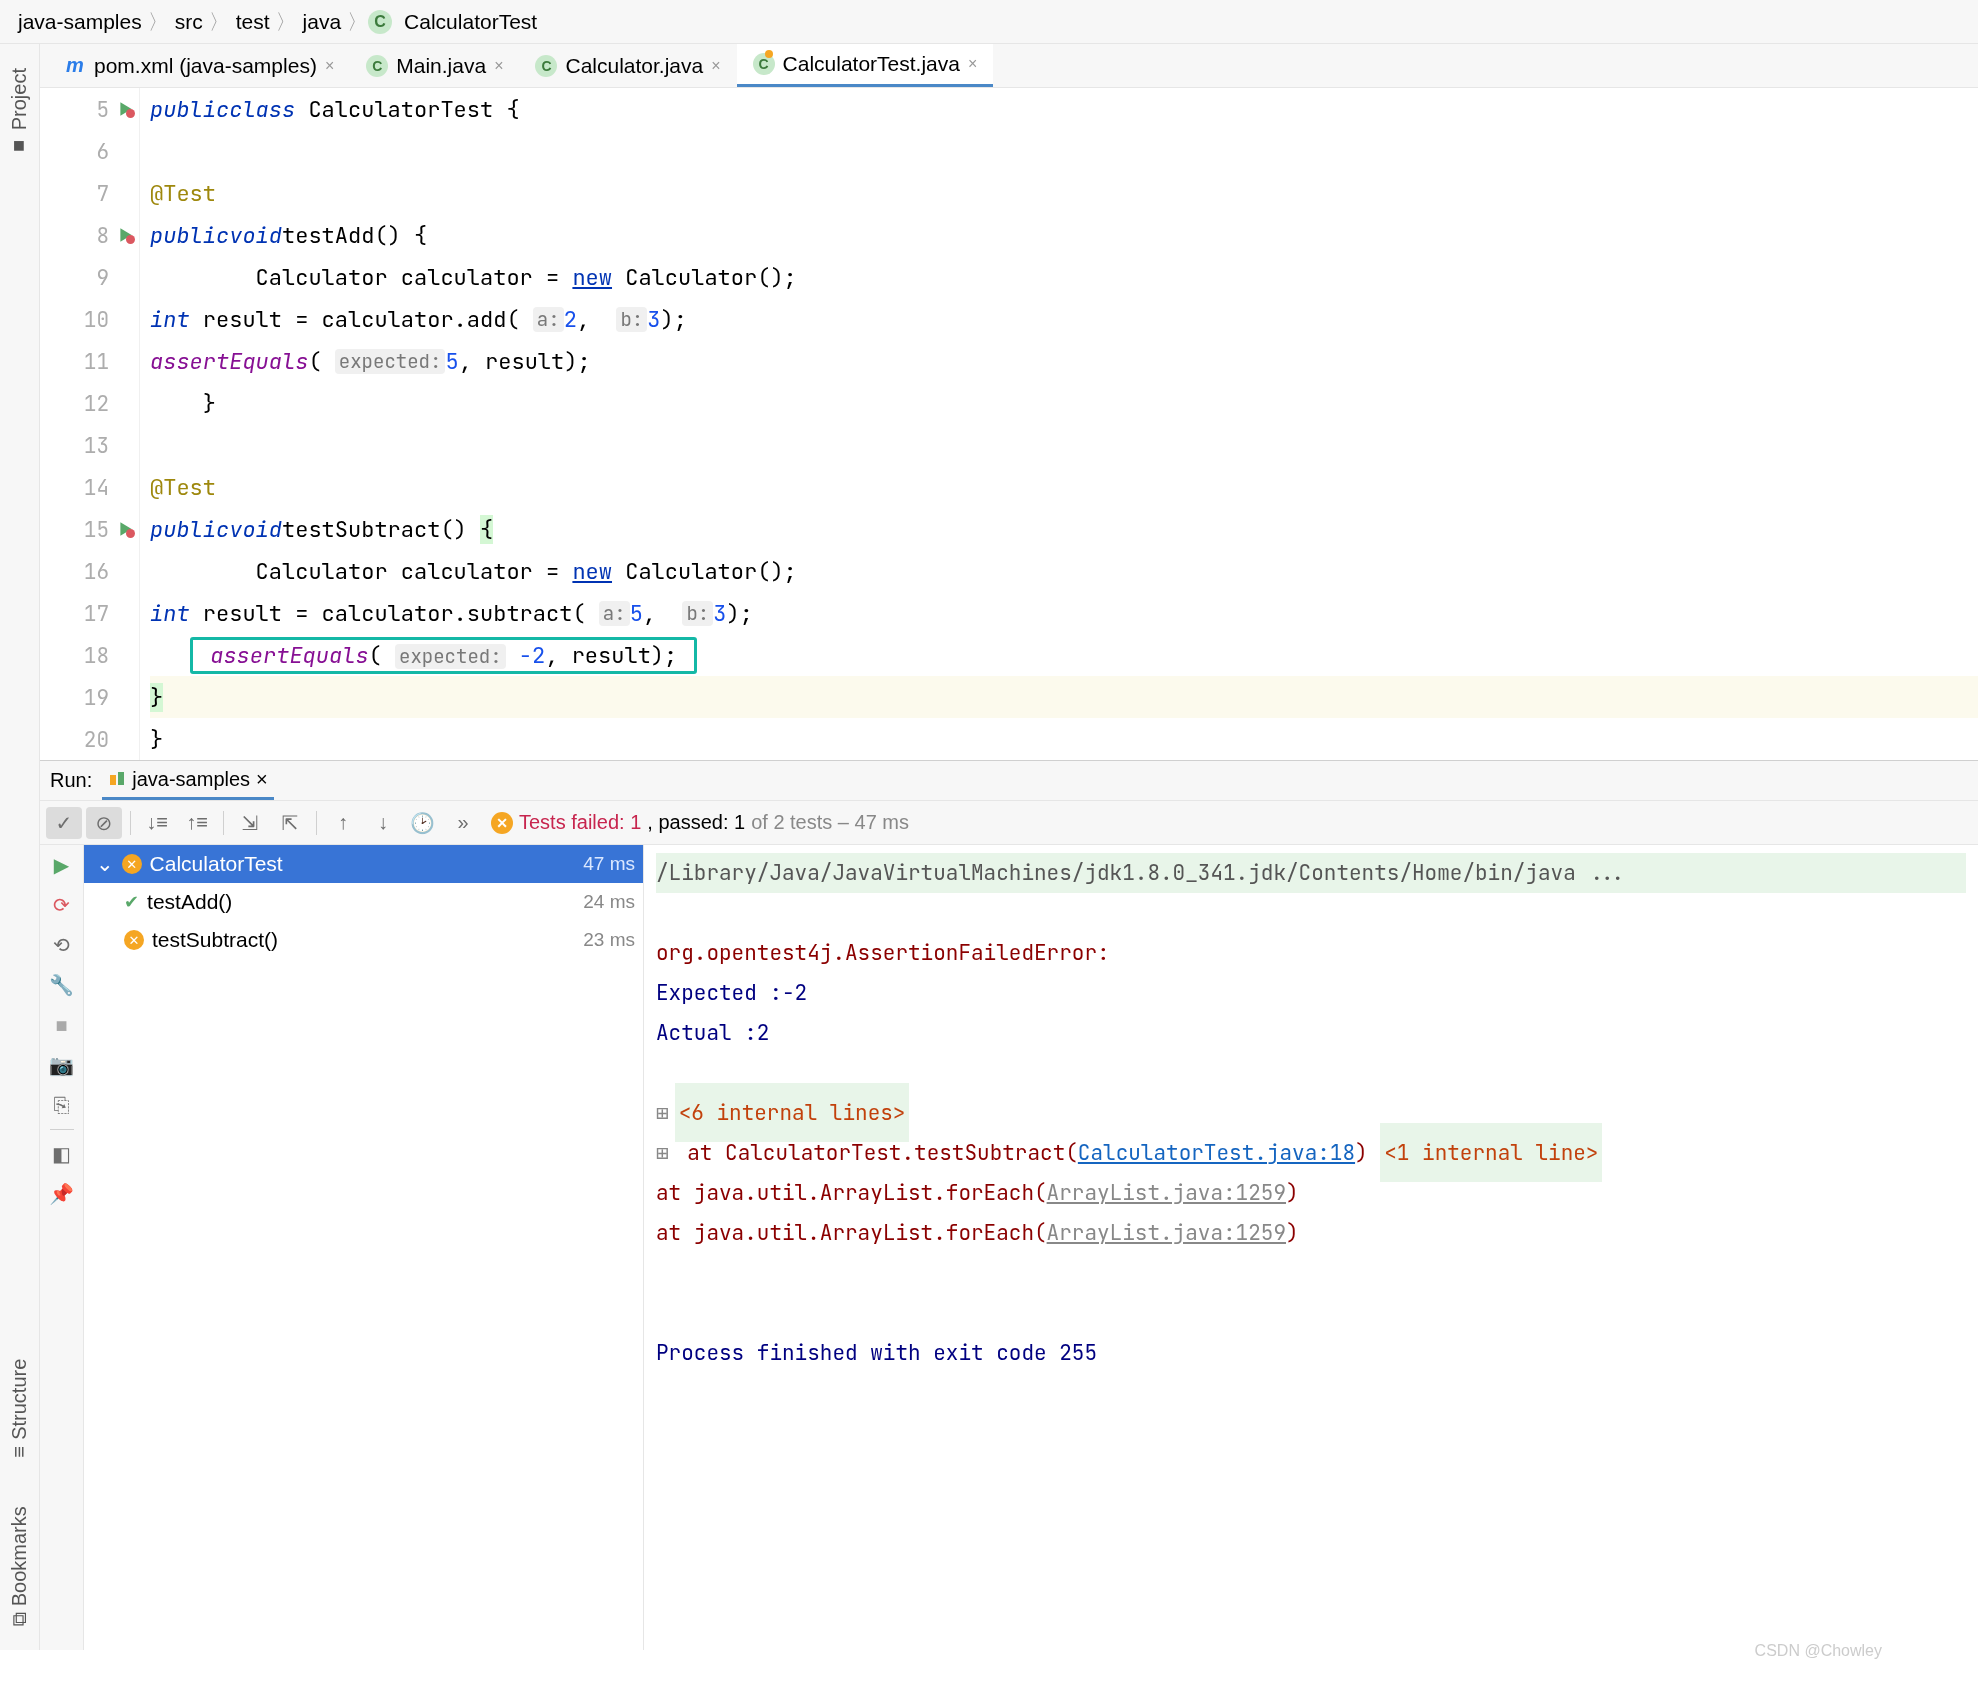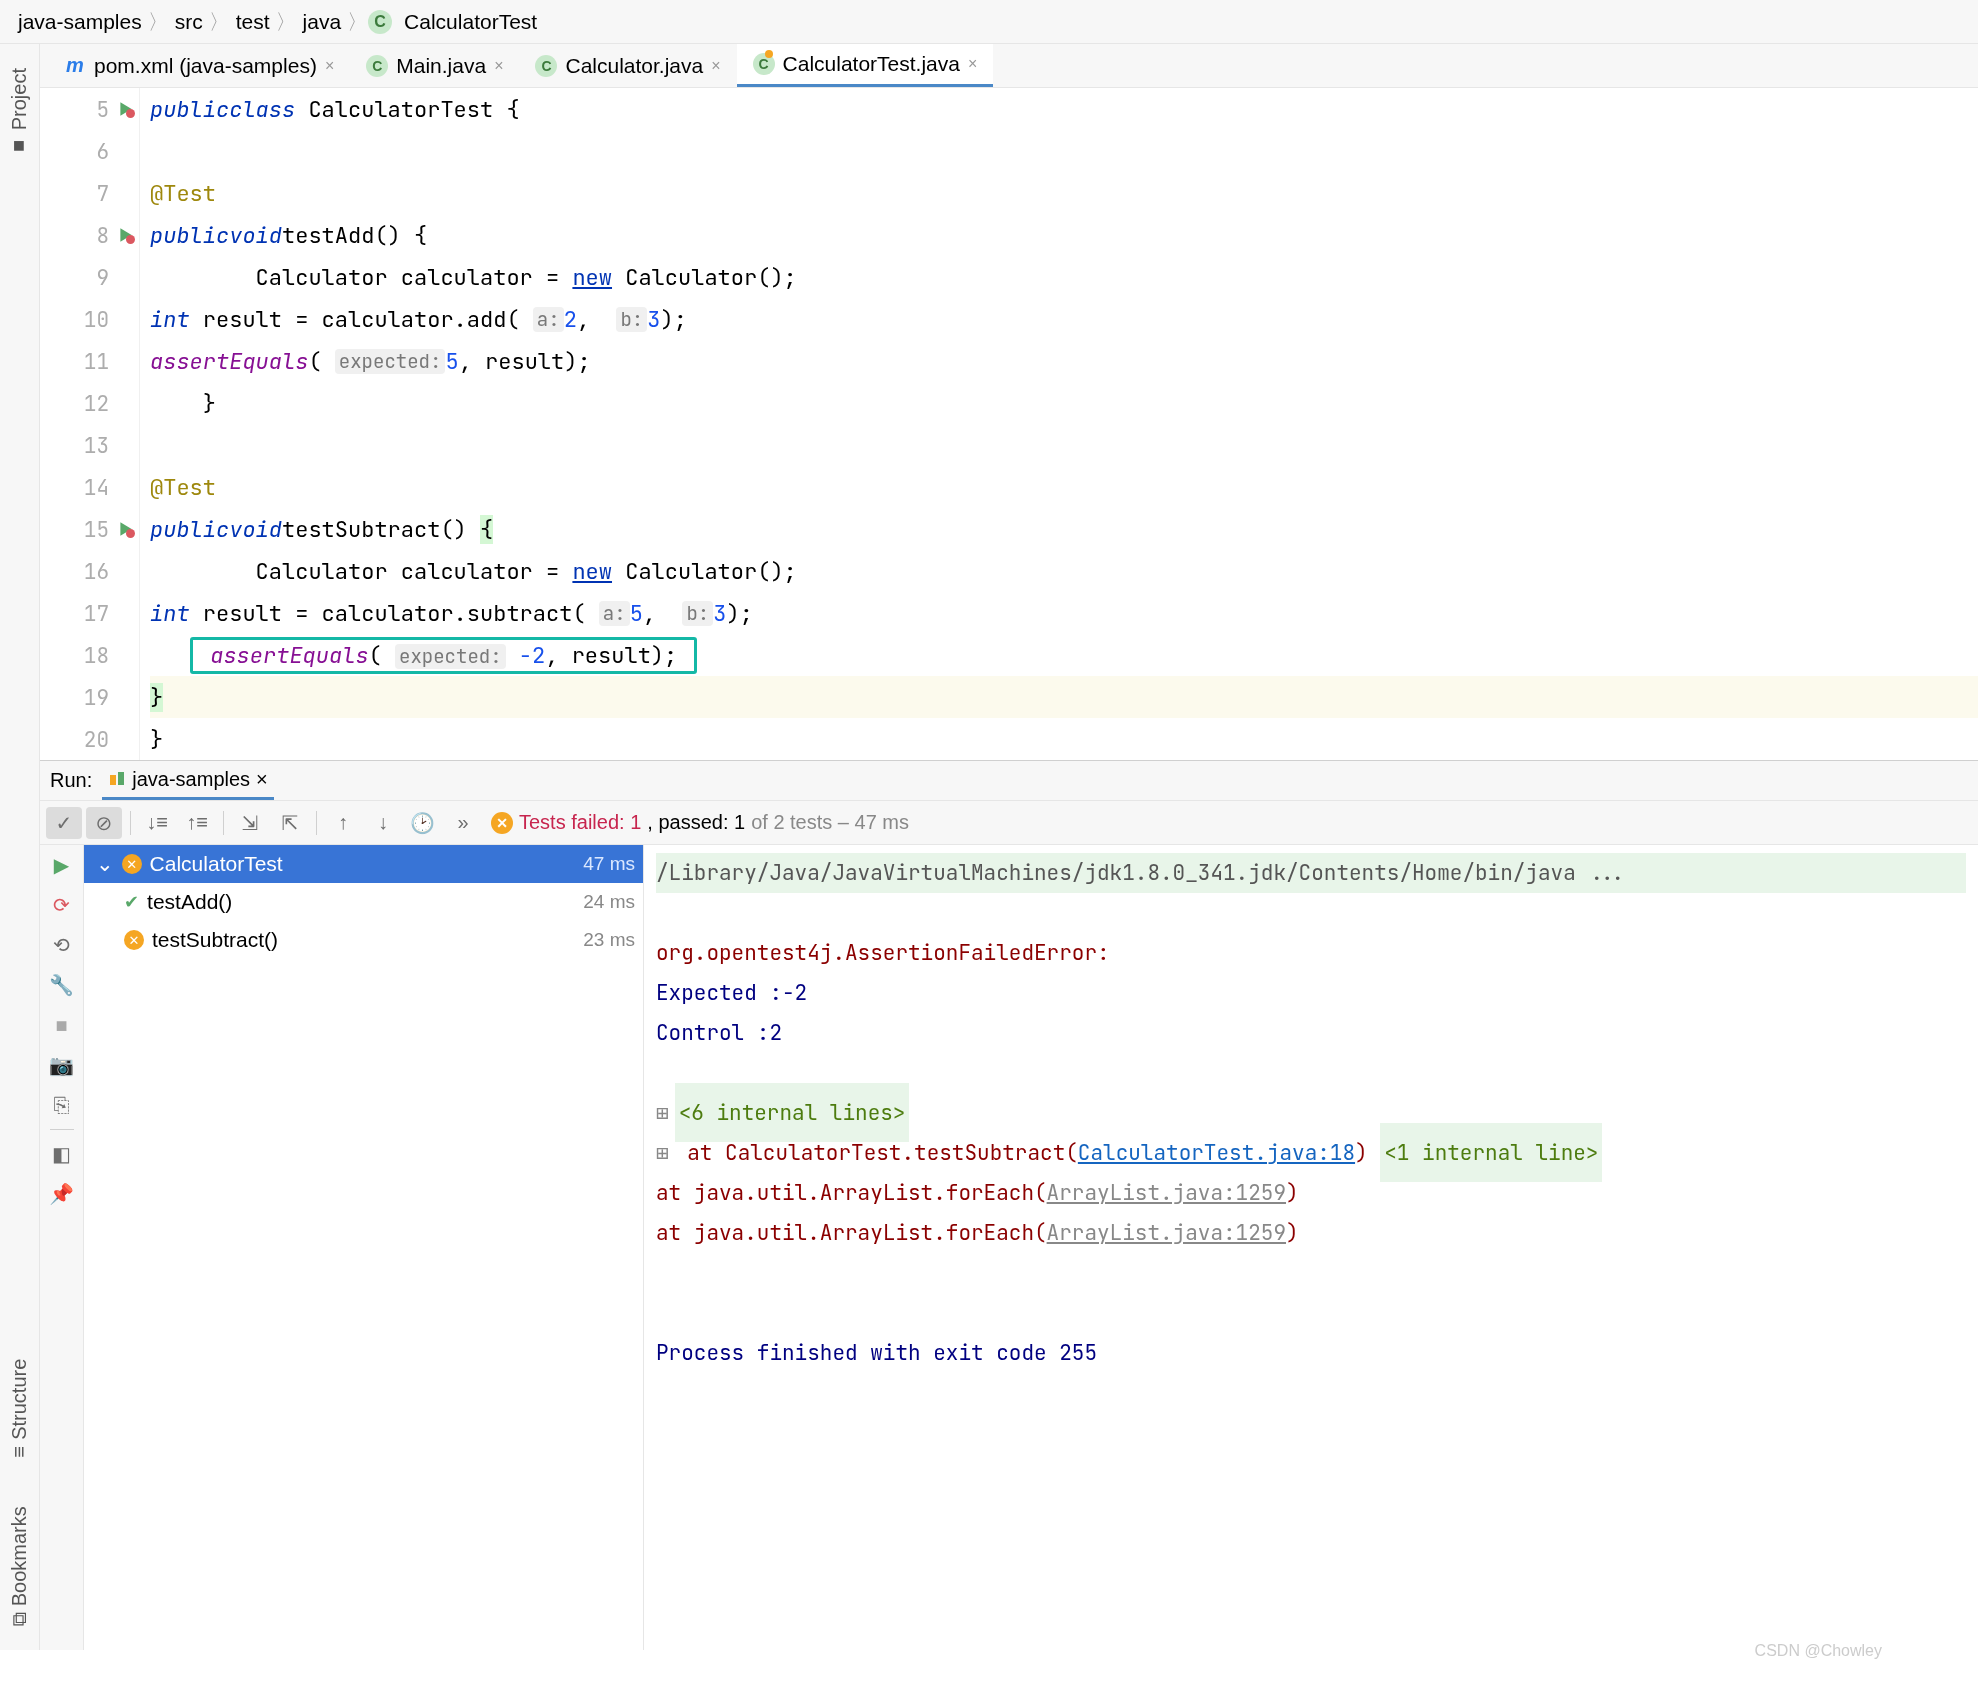--- a/index.html
+++ b/index.html
@@ -70,21 +70,21 @@
 .tree-row.sel .time { color:#dbe8ff; }
 .pass-icon { color:#59a869; font-size:18px; }
 .fail-icon-s { display:inline-flex; width:20px; height:20px; border-radius:50%; background:#f5a623; color:#fff; align-items:center; justify-content:center; font-size:13px; }
 
 .console { flex:1; padding:8px 12px; font-size:21px; line-height:40px; overflow:hidden; }
 .console .cmd { background:#e8f5e9; color:#555; }
 .console .err { color:#8b0000; }
 .console .std { color:#000080; }
 .console .link { color:#1565c0; text-decoration:underline; }
 .console .graylink { color:#888; text-decoration:underline; }
-.console .fold { color:#4d7c0f; background:#f0f0f0; padding:16px 4px; }
+.console .fold { color:#c2410c; background:#f0f0f0; padding:16px 4px; }
 .console .foldhl { background:#e8f5e9; }
 .console .plus { color:#888; margin-right:6px; }
 
 
 .tool-bar { height:40px; background:#f7f7f7; border-top:1px solid #e0e0e0; display:flex; align-items:center; padding:0 10px; gap:24px; font-size:20px; }
 .tool-bar .titem { display:flex; align-items:center; gap:8px; color:#333; }
 .tool-bar .titem.active { background:#dcdcdc; padding:4px 10px; border-radius:3px; }
 .status-bar { height:36px; display:flex; align-items:center; padding:0 10px; font-size:20px; gap:10px; color:#333; background:#fff; border-top:1px solid #eee; }
 .watermark { position:absolute; right:96px; bottom:34px; color:#ccc; font-size:16px; }
 
@@ -258,21 +258,21 @@
             <span class="fail-icon-s">✕</span>
             <span>testSubtract()</span>
             <span class="time">23 ms</span>
           </div>
         </div>
       <div class="console mono" id="console">
           <div class="cmd">/Library/Java/JavaVirtualMachines/jdk1.8.0_341.jdk/Contents/Home/bin/java ...</div>
 <div>&nbsp;</div>
 <div class="err">org.opentest4j.AssertionFailedError:</div>
 <div class="std">Expected :-2</div>
-<div class="std">Control   :2</div>
+<div class="std">Actual   :2</div>
 <div><span class="link"><click to="" see="" difference=""></click></span></div>
 <div>&nbsp;</div>
 <div><span class="plus">⊞</span><span class="fold foldhl">&lt;6 internal lines&gt;</span></div>
 <div><span class="plus">⊞</span><span class="err">   at CalculatorTest.testSubtract(</span><span class="link">CalculatorTest.java:18</span><span class="err">) </span><span class="fold foldhl">&lt;1 internal line&gt;</span></div>
 <div><span class="err">   at java.util.ArrayList.forEach(</span><span class="graylink">ArrayList.java:1259</span><span class="err">)</span></div>
 <div><span class="err">   at java.util.ArrayList.forEach(</span><span class="graylink">ArrayList.java:1259</span><span class="err">)</span></div>
 <div>&nbsp;</div>
 <div>&nbsp;</div>
 <div class="std">Process finished with exit code 255</div>
         </div>

